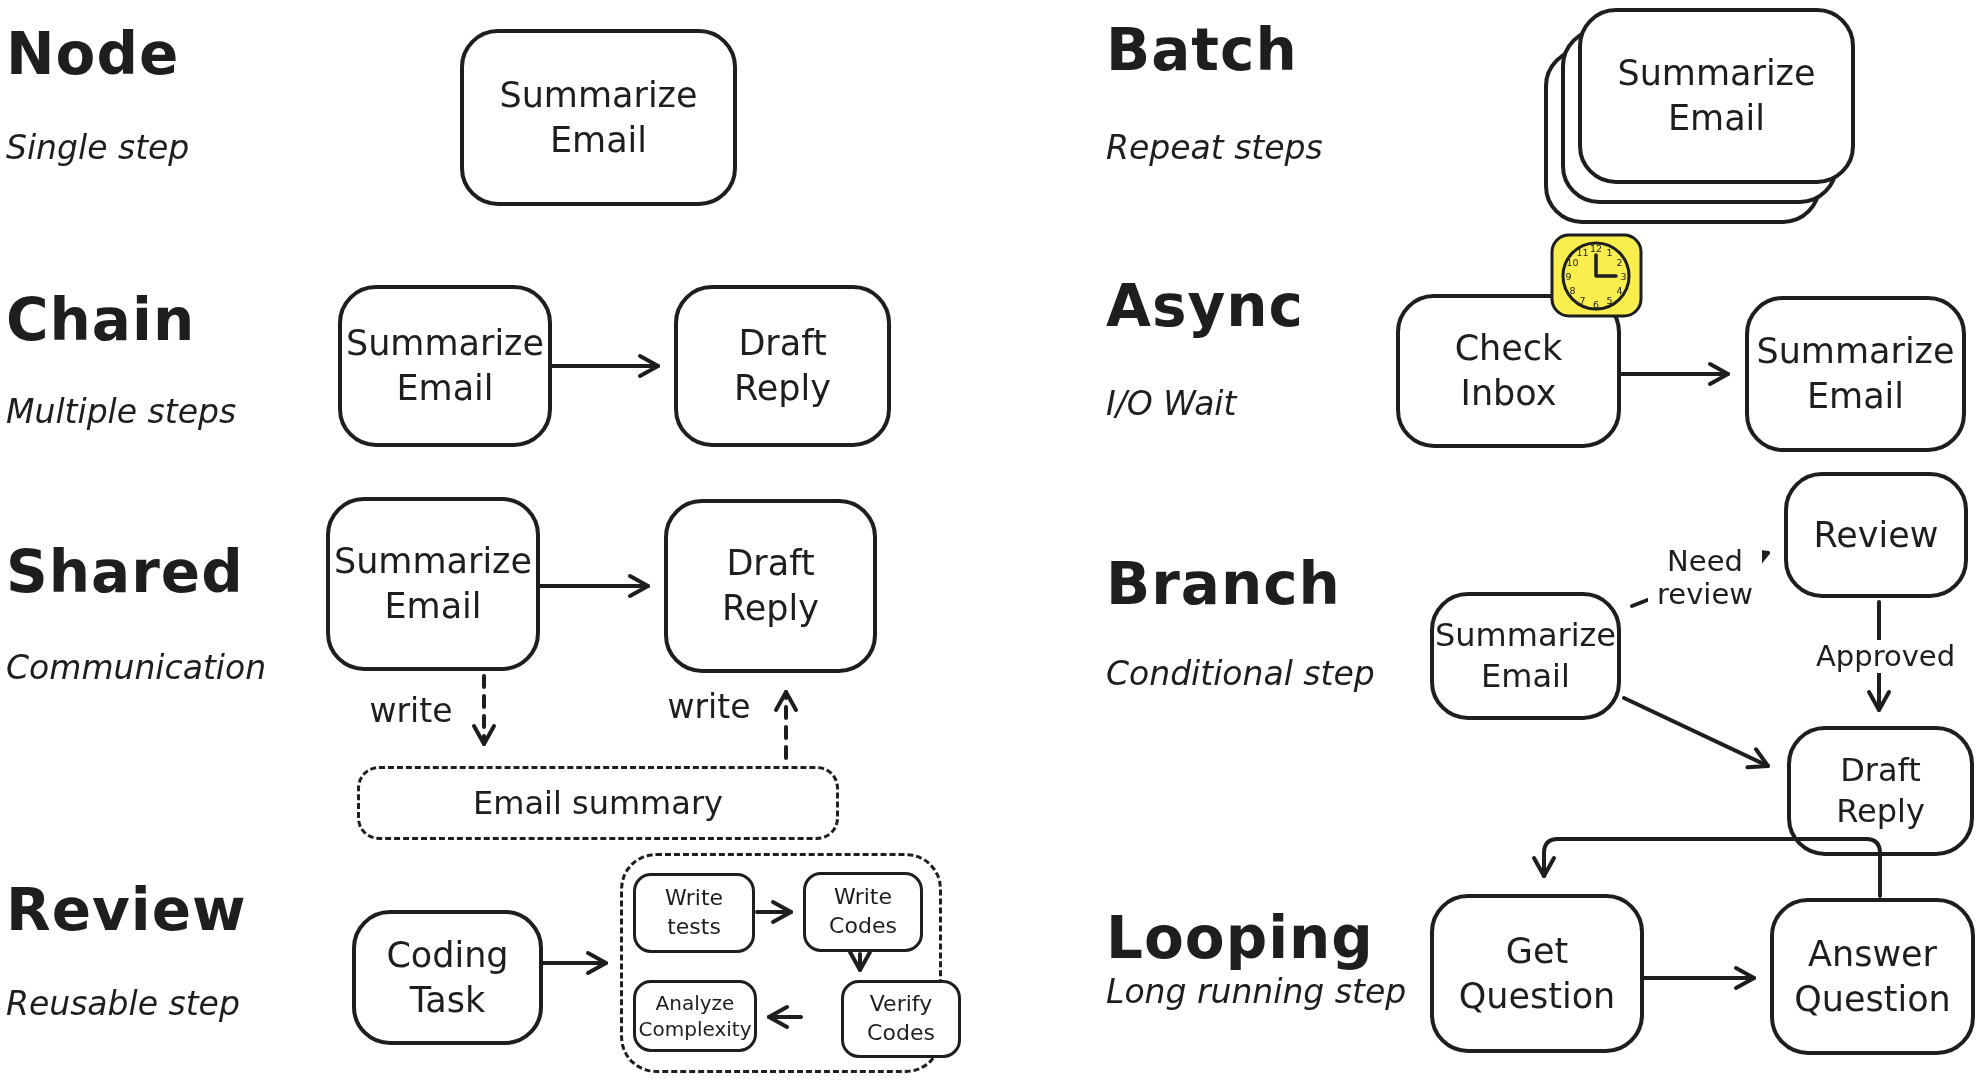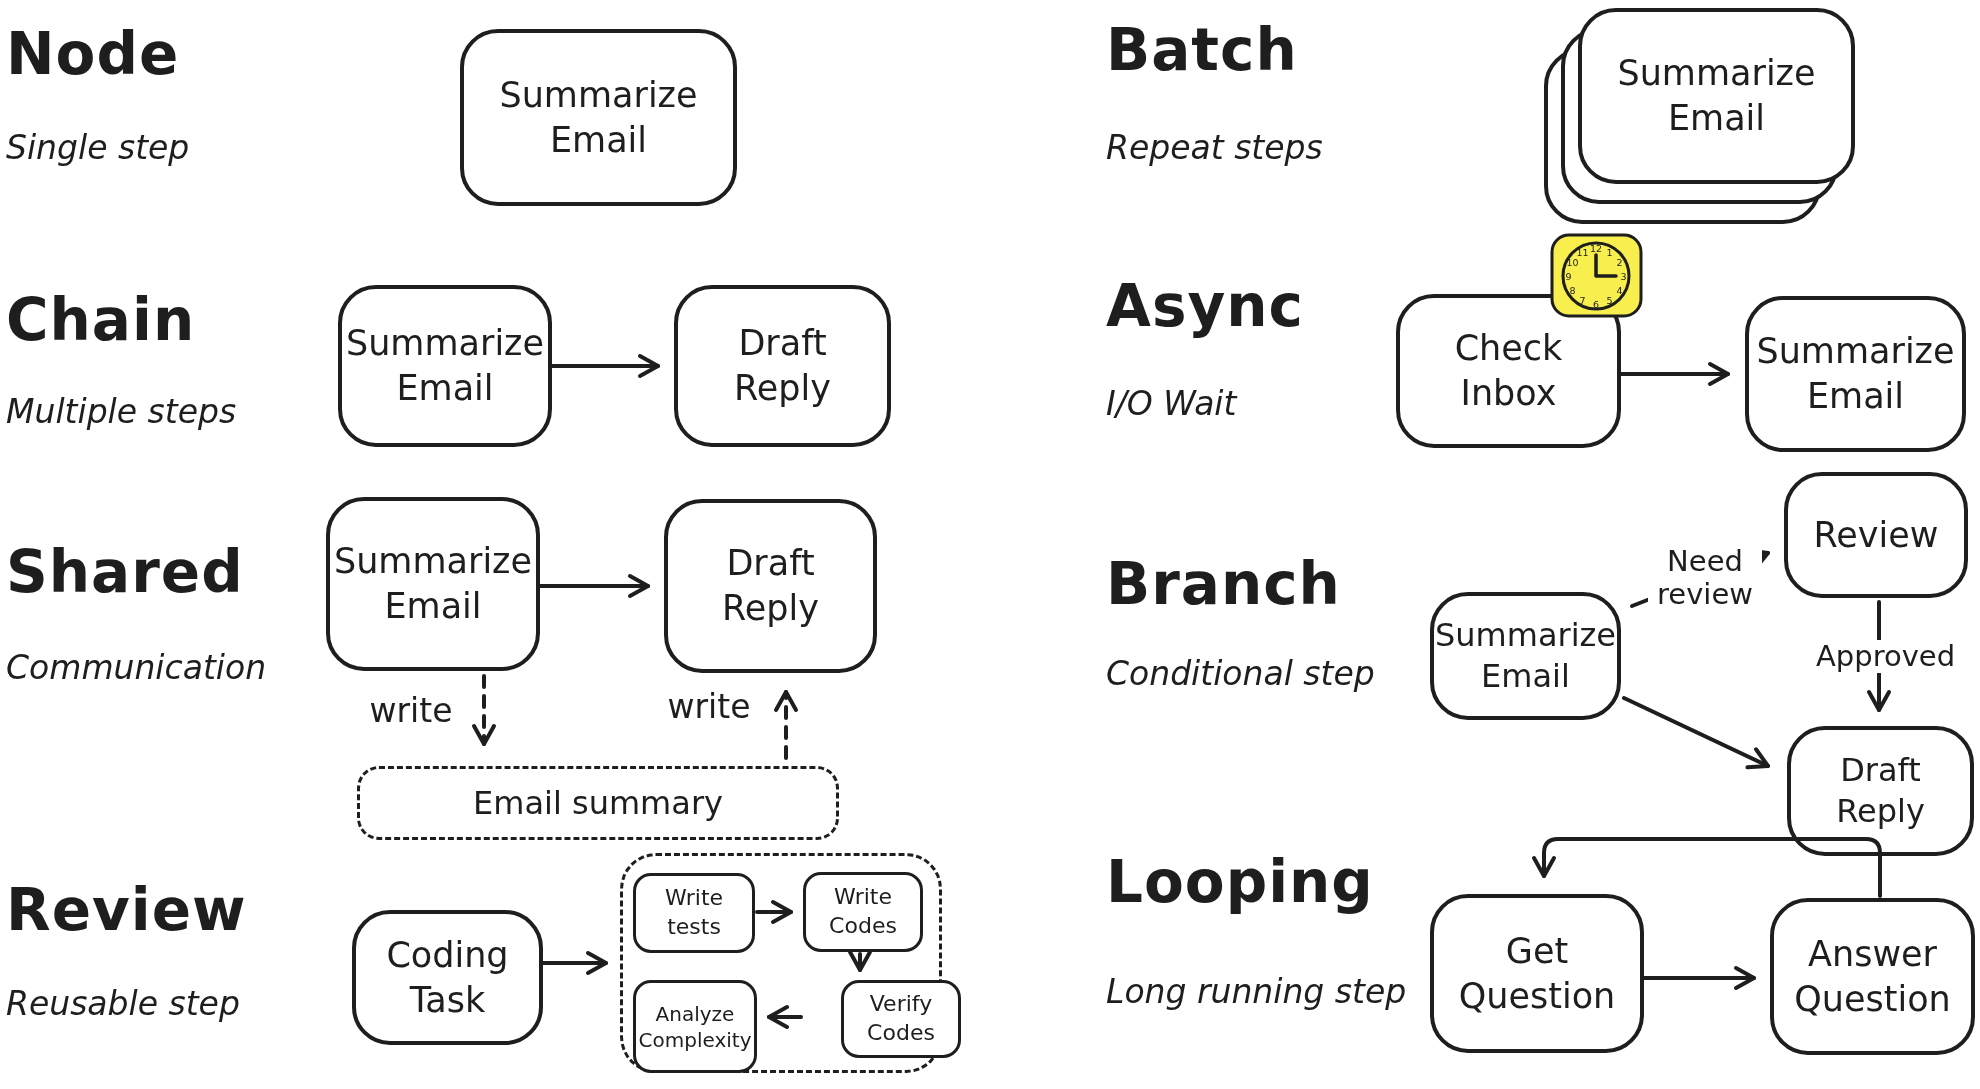--- a/index.html
+++ b/index.html
@@ -47,21 +47,21 @@
 
   <div class="sec-title" style="left:1106px;top:16px">Batch</div>
   <div class="sec-sub" style="left:1106px;top:128px">Repeat steps</div>
 
   <div class="sec-title" style="left:1106px;top:272px">Async</div>
   <div class="sec-sub" style="left:1106px;top:384px">I/O Wait</div>
 
   <div class="sec-title" style="left:1106px;top:550px">Branch</div>
   <div class="sec-sub" style="left:1106px;top:654px">Conditional step</div>
 
-  <div class="sec-title" style="left:1106px;top:848px">Looping</div>
+  <div class="sec-title" style="left:1106px;top:904px">Looping</div>
   <div class="sec-sub" style="left:1106px;top:972px">Long running step</div>
 
   <div class="box" style="left:460px;top:29px;width:277px;height:177px">
     <span class="lbl">Summarize
 Email</span>
   </div>
 
   <div class="box" style="left:338px;top:285px;width:214px;height:162px">
     <span class="lbl">Summarize
 Email</span>
@@ -93,21 +93,21 @@
 tests</span>
   </div>
   <div class="box small" style="left:803px;top:872px;width:120px;height:80px">
     <span class="lbl">Write
 Codes</span>
   </div>
   <div class="box small" style="left:841px;top:980px;width:120px;height:78px">
     <span class="lbl">Verify
 Codes</span>
   </div>
-  <div class="box small" style="left:633px;top:980px;width:124px;height:93px">
+  <div class="box small" style="left:633px;top:980px;width:124px;height:72px">
     <span class="lbl" style="font-size:20px">Analyze
 Complexity</span>
   </div>
 
   <div class="box" style="left:1544px;top:48px;width:277px;height:176px"></div>
   <div class="box" style="left:1561px;top:28px;width:277px;height:176px"></div>
   <div class="box" style="left:1578px;top:8px;width:277px;height:176px">
     <span class="lbl">Summarize
 Email</span>
   </div>

